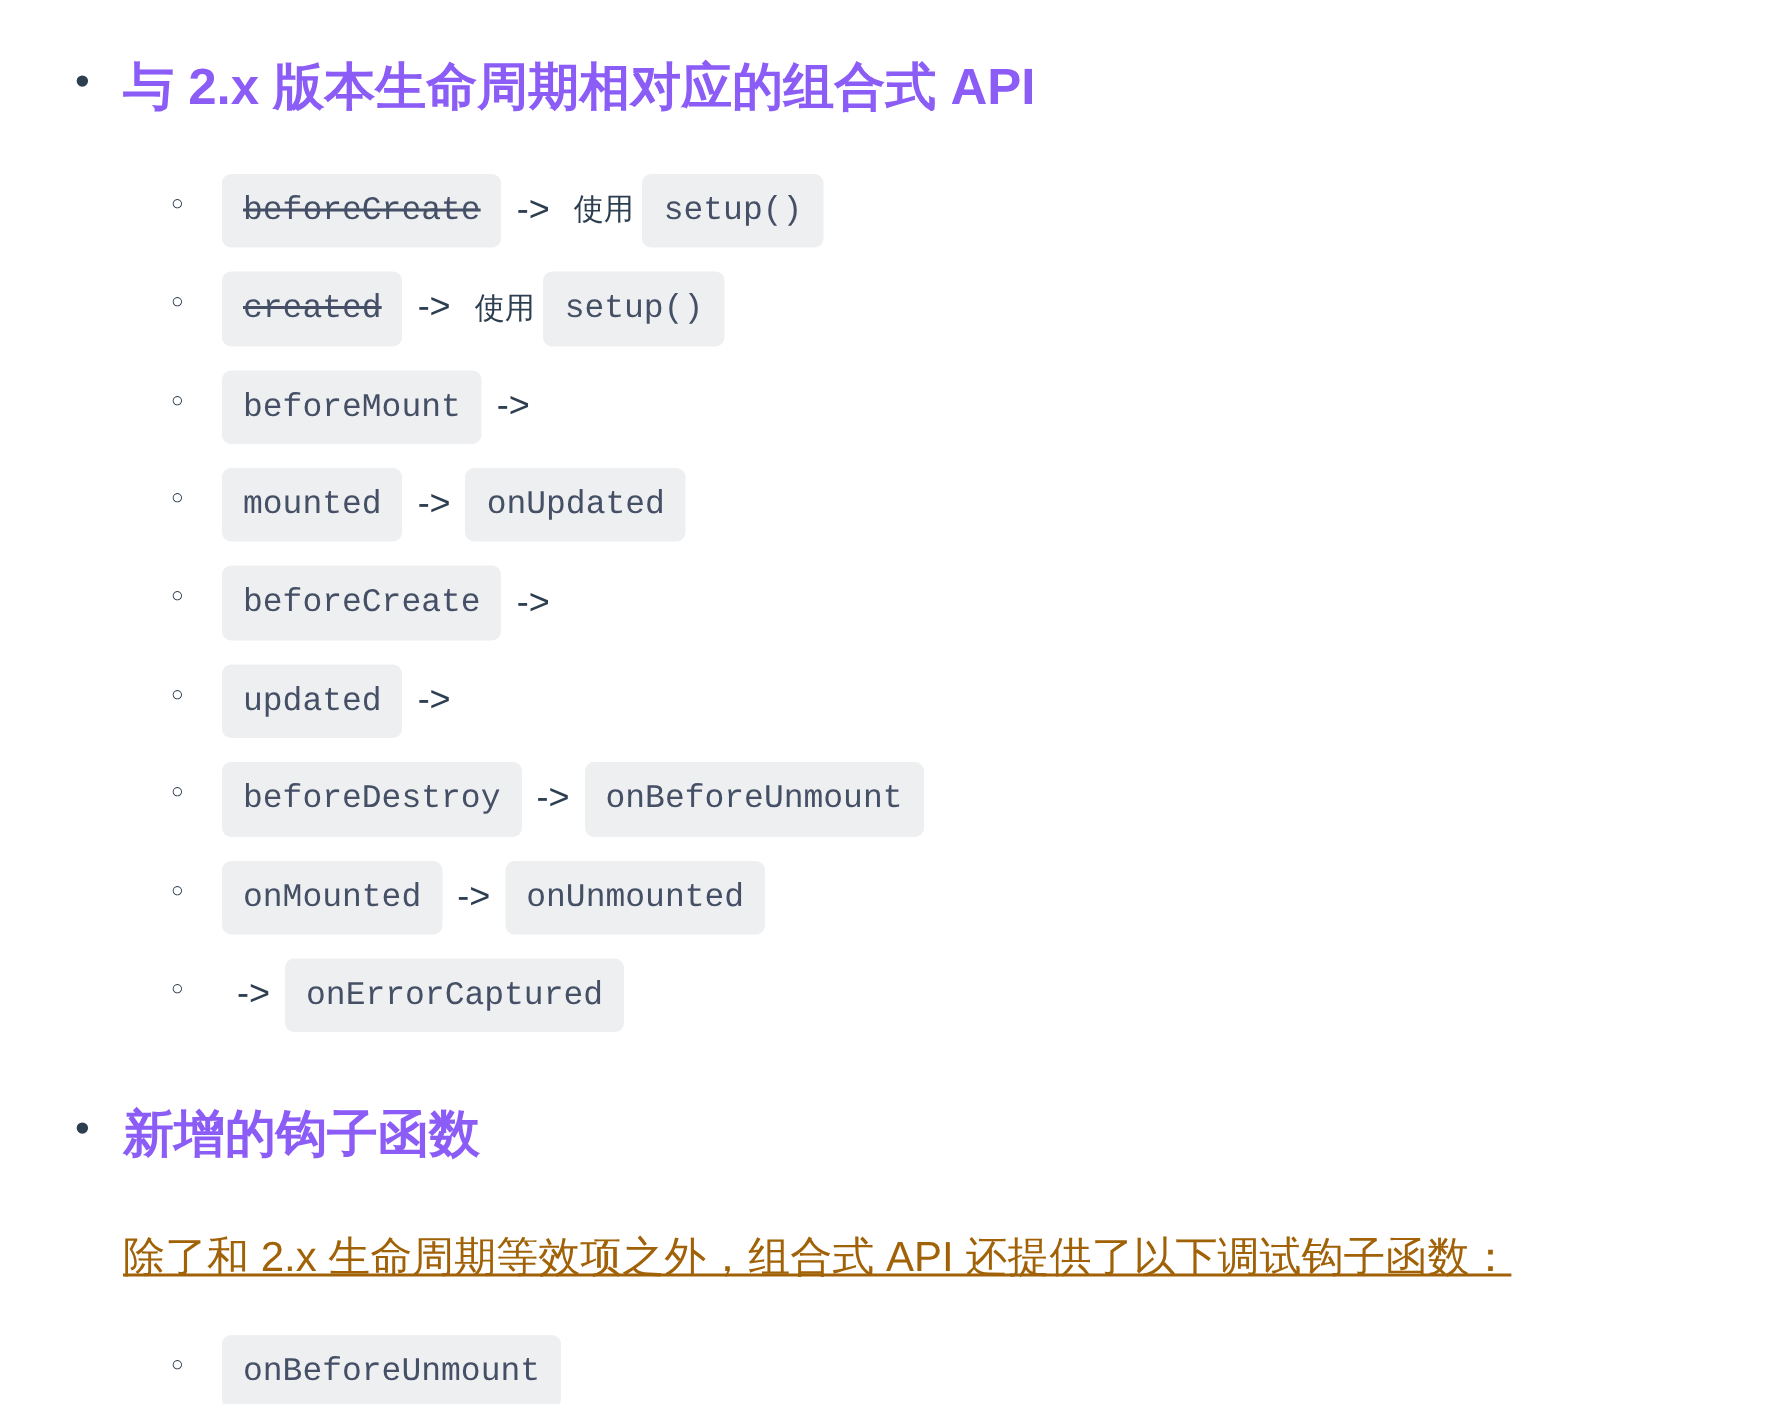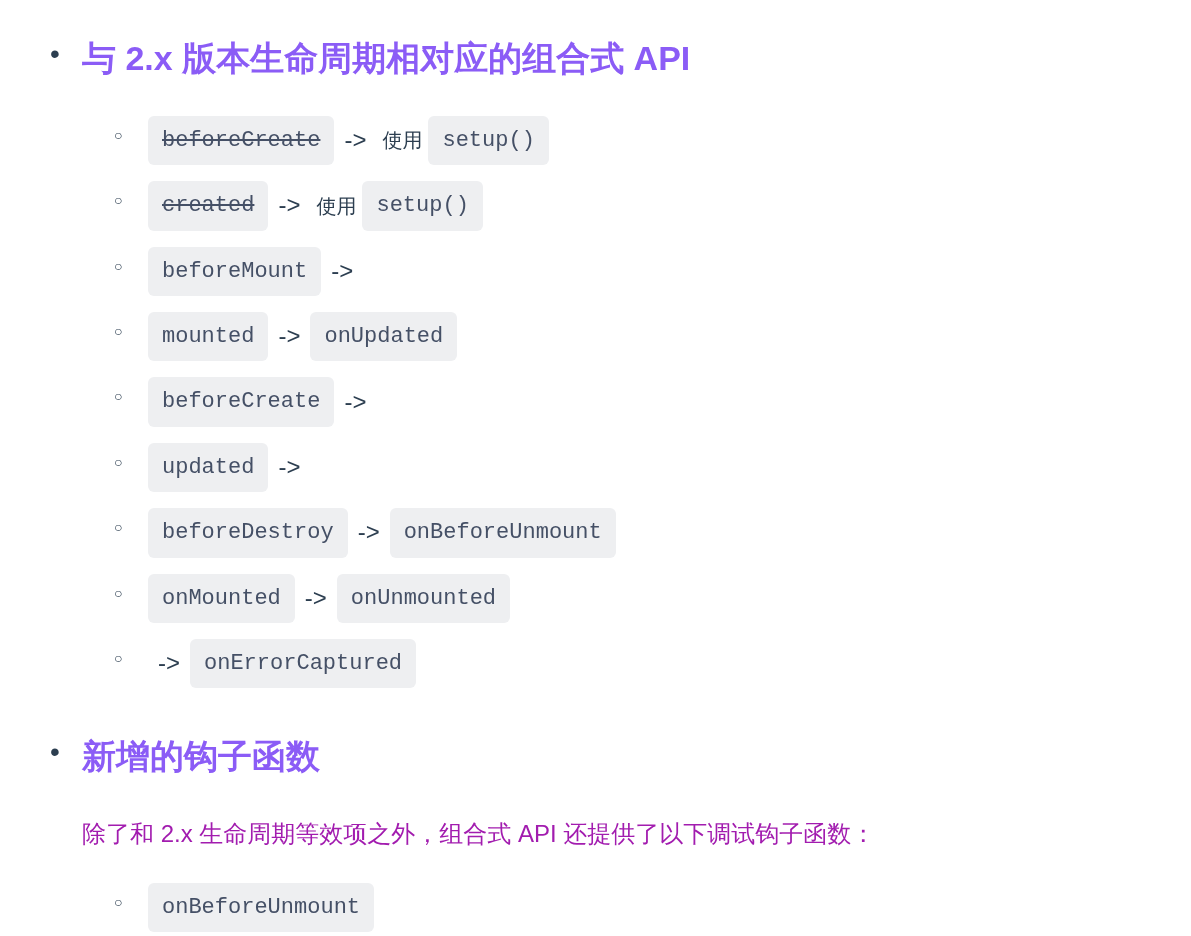--- a/index.html
+++ b/index.html
@@ -31,23 +31,24 @@
       font-size: 28px;
       color: #2c3e50;
     }
     .section-heading {
       font-weight: 700;
       color: #8b5cf6;
       margin-bottom: 28px;
       font-size: 34px;
     }
     .description {
-      color: #a21caf;
+      color: #a16207;
       margin-bottom: 28px;
-      font-size: 24px;
+      font-size: 28px;
+      text-decoration: underline;
     }
     ul.inner-list {
       list-style: none;
       padding-left: 38px;
     }
     ul.inner-list > li {
       position: relative;
       margin-bottom: 16px;
       display: flex;
       align-items: center;

